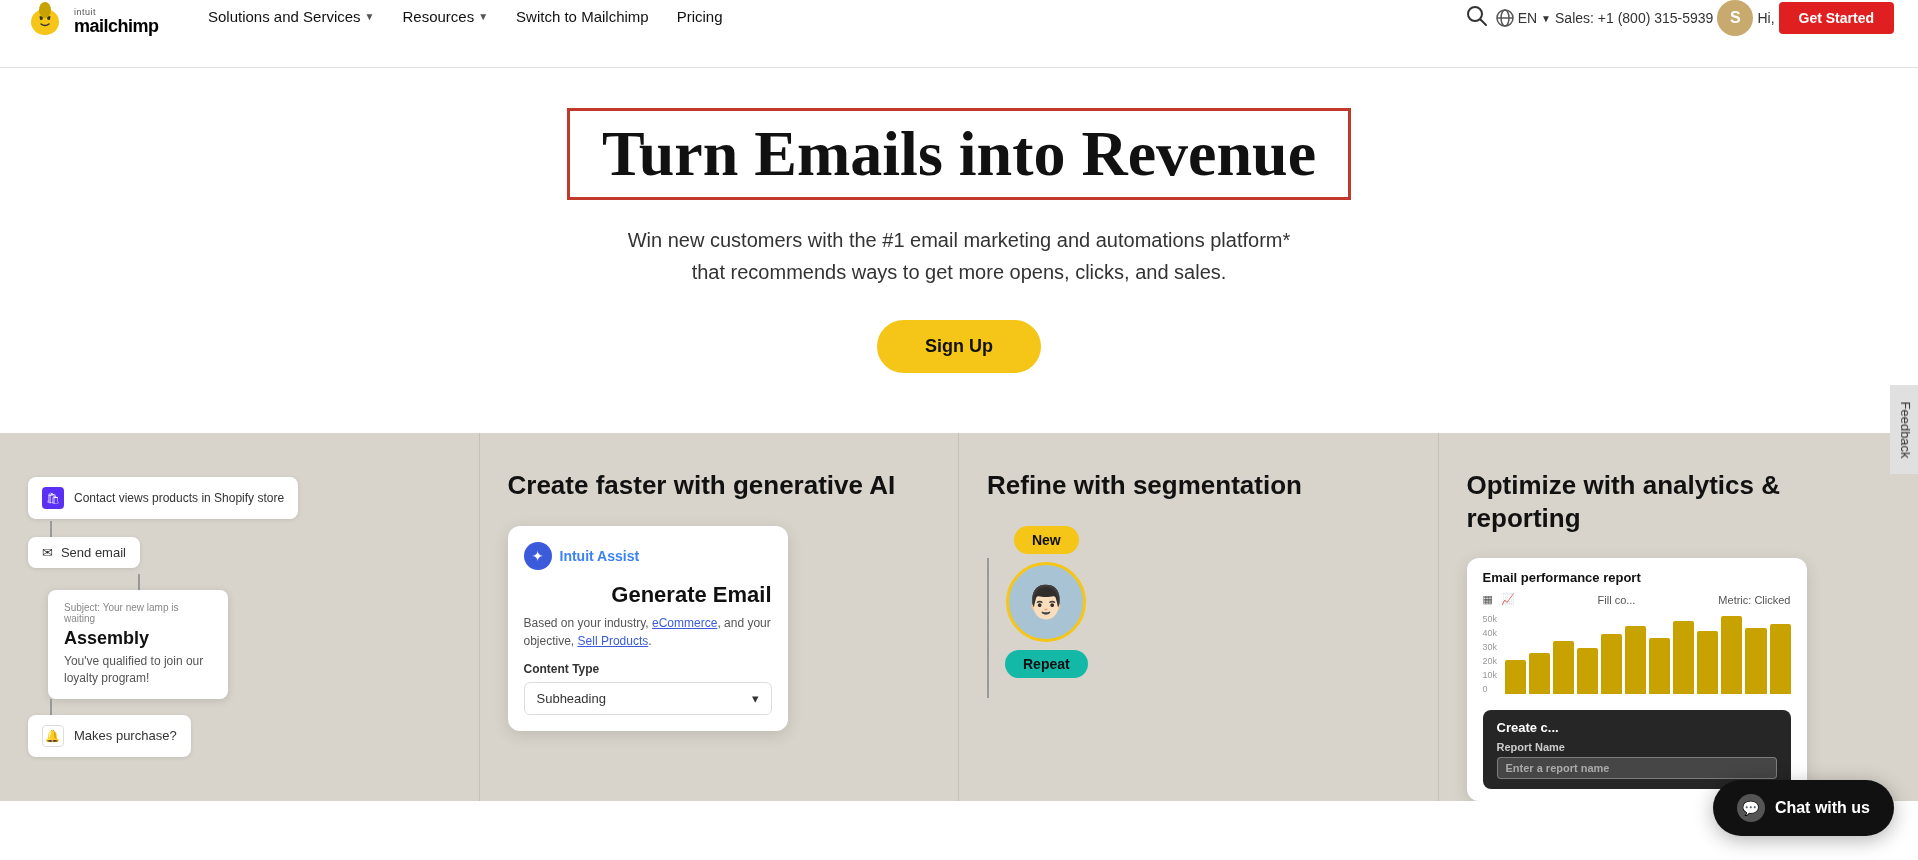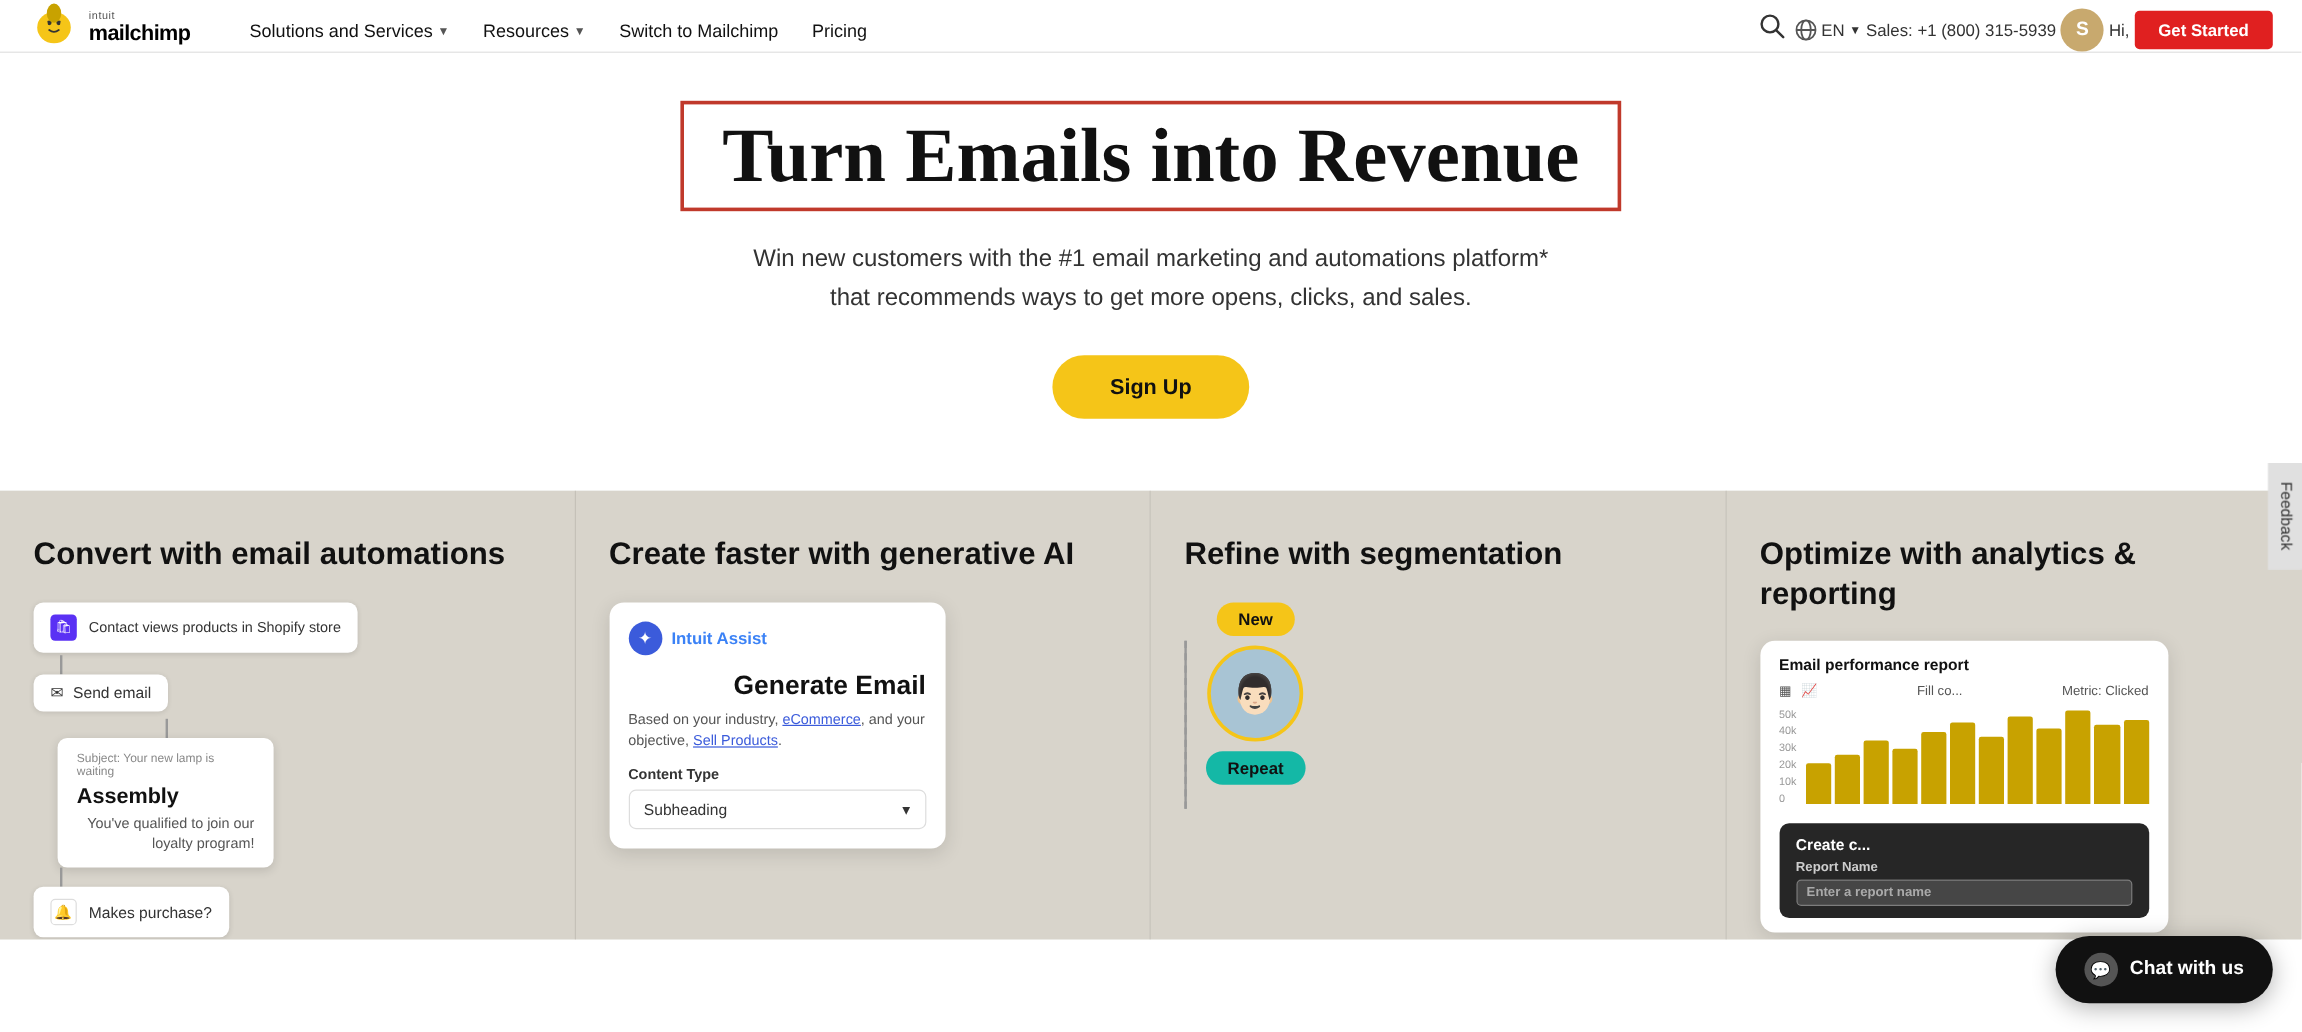--- a/index.html
+++ b/index.html
@@ -1,23 +1,23 @@
 <!DOCTYPE html>
 <html><head>
   <meta charset="utf-8">
   <style>
     * { margin: 0; padding: 0; box-sizing: border-box; }
     body { font-family: -apple-system, BlinkMacSystemFont, 'Segoe UI', Arial, sans-serif; background: #fff; overflow-x: hidden; }
 
     
     .navbar {
       display: flex;
-      align-items: flex-end;
+      align-items: flex-start;
       padding: 0 24px;
-      height: 44px;
+      height: 68px;
       border-bottom: 1px solid #e0e0e0;
       background: #fff;
       position: relative;
       z-index: 100;
     }
     .logo-area {
       display: flex;
       align-items: center;
       gap: 8px;
       margin-right: 32px;
@@ -254,21 +254,20 @@
     .assembly-card .brand-name {
       font-size: 18px;
       font-weight: 700;
       color: #111;
       margin-bottom: 6px;
     }
     .assembly-card .card-body {
       font-size: 12px;
       color: #555;
       line-height: 1.4;
-      text-align: right;
     }
 
     
     .ai-card-mock {
       background: #fff;
       border-radius: 12px;
       padding: 16px;
       box-shadow: 0 4px 16px rgba(0,0,0,0.12);
       max-width: 280px;
     }
@@ -552,21 +551,20 @@
   <p class="hero-subheadline">
     <span>Win new customers with the #1 email marketing and automations platform*</span><br>
     <span>that recommends ways to get more opens, clicks, and sales.</span>
   </p>
   <button class="signup-btn">Sign Up</button>
 </section>
 
 <div class="features-section">
 
   <div class="feature-card">
-    <h2 class="feature-title">Convert with email automations</h2>
     <div class="automation-flow">
       <div class="flow-step">
         <div class="step-icon" style="background:#5a31f4; font-size:11px;">🛍</div>
         <span style="font-size:12px;">Contact views products in Shopify store</span>
       </div>
       <div class="flow-connector"></div>
       <div class="send-email-box">
         <div class="step-icon email-icon">✉</div>
         <span>Send email</span>
       </div>

